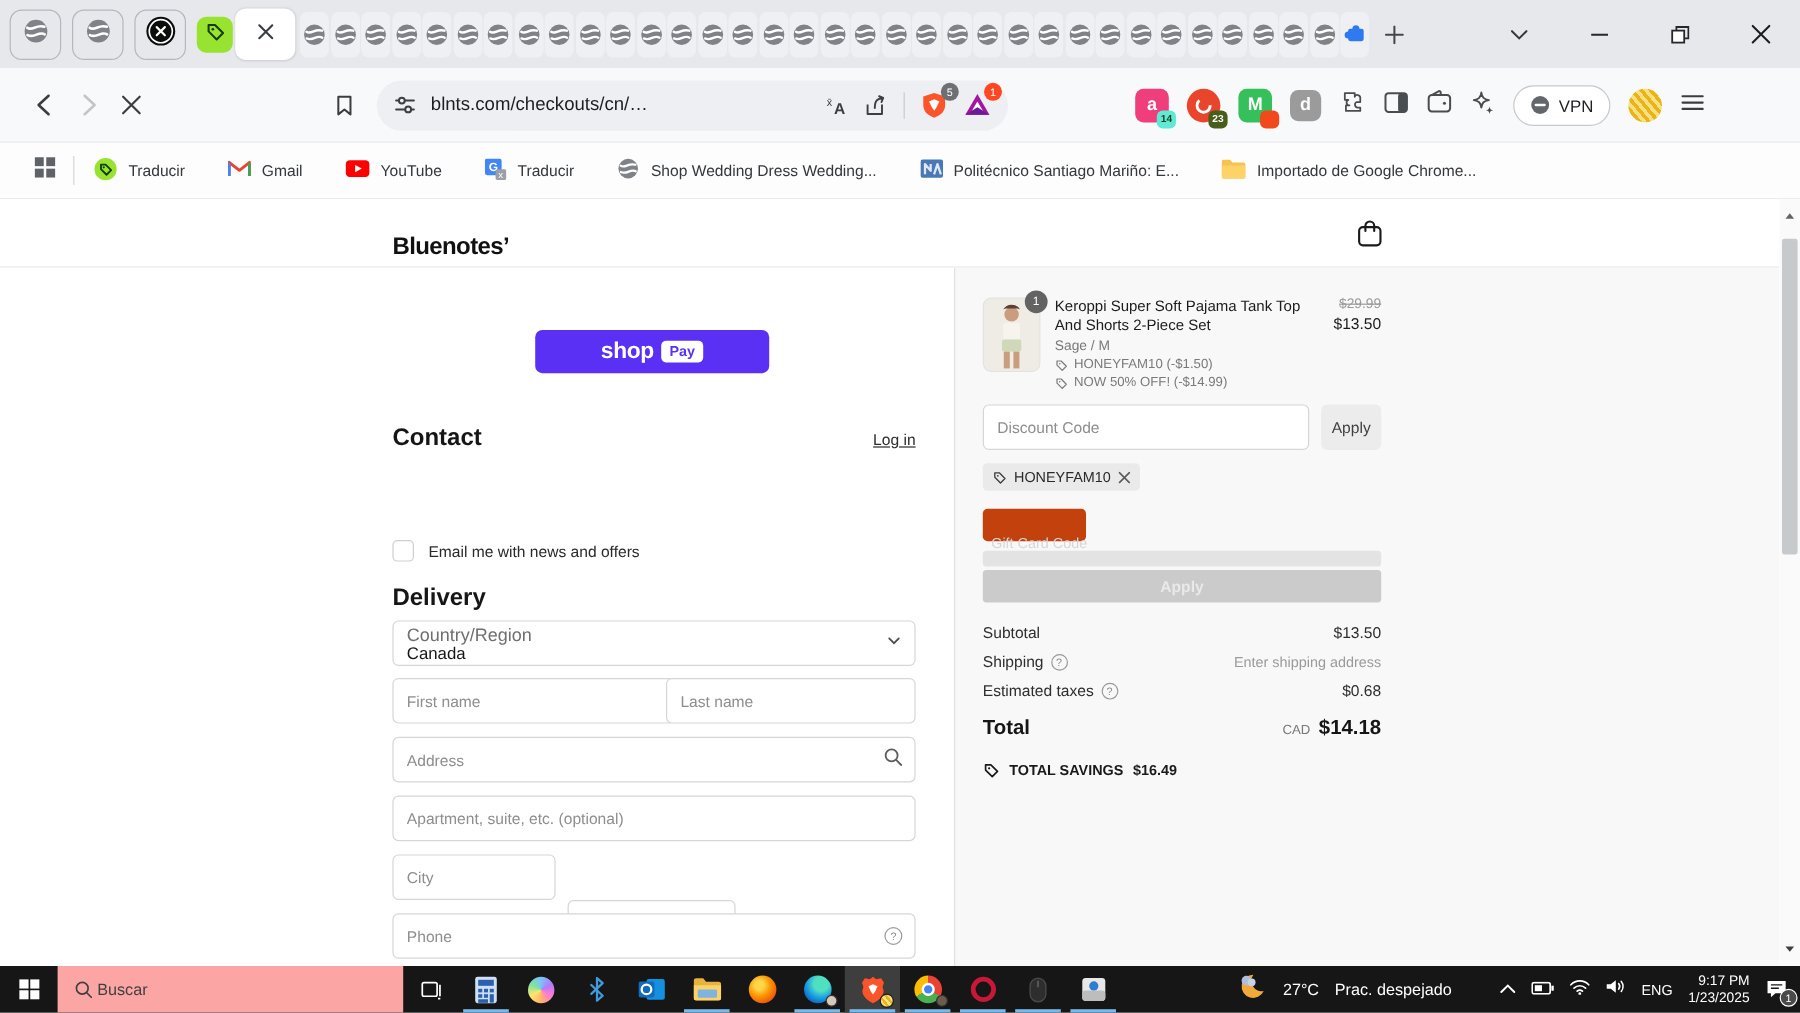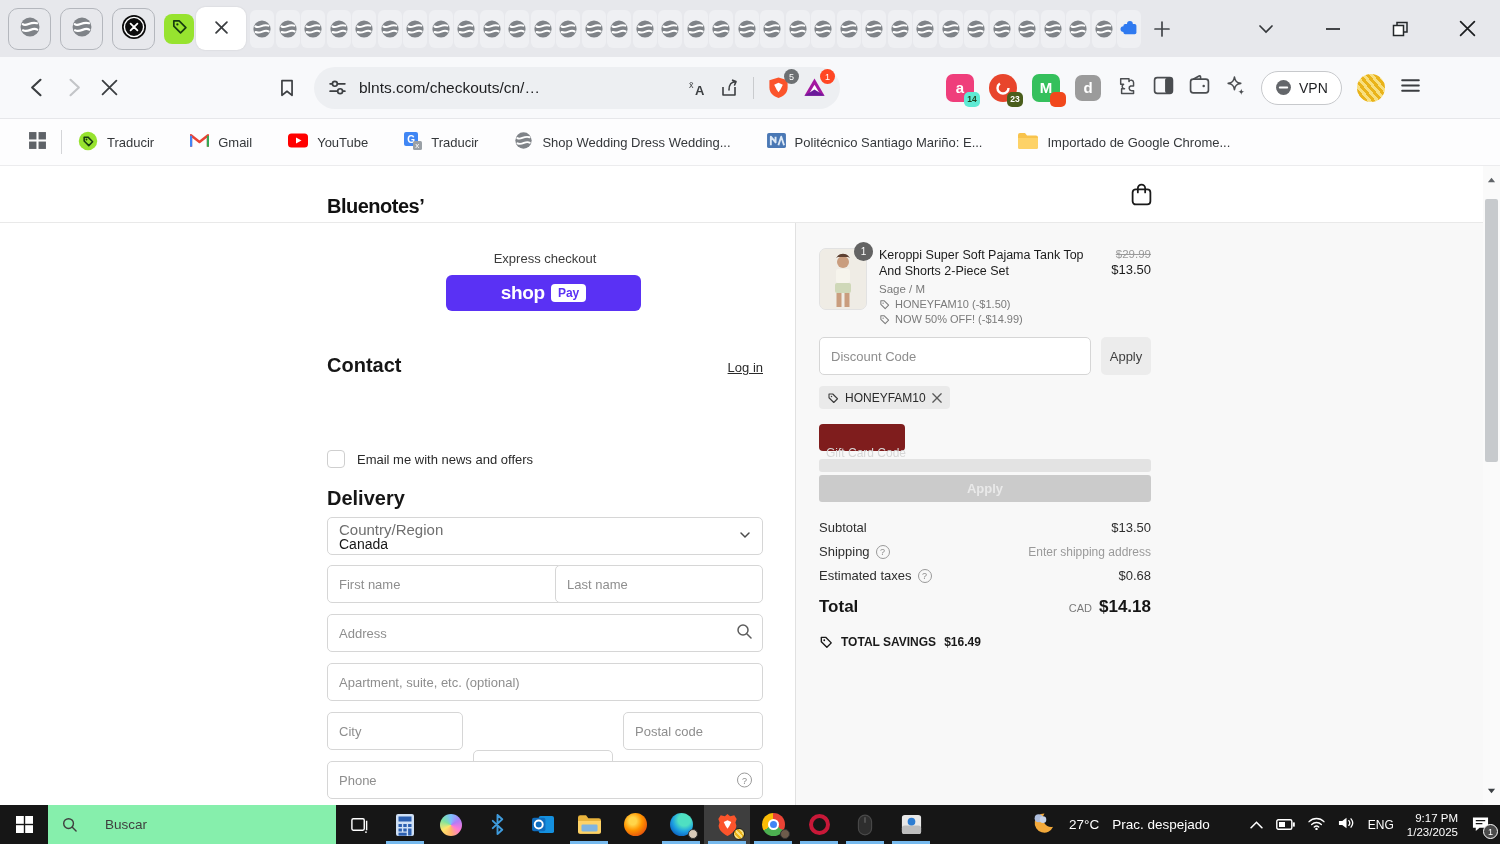--- a/index.html
+++ b/index.html
@@ -87,21 +87,21 @@
   #prod-title{font-size:12.5px;color:#1c1c1c;line-height:15.5px;}
   #prod-var{font-size:11.5px;color:#7a7a7a;margin-top:4px;}
   .tagline{display:flex;align-items:center;gap:5px;font-size:11px;color:#7a7a7a;margin-top:3px;}
   #prod-price{width:62px;text-align:right;flex:none;}
   #price-old{font-size:11.5px;color:#9a9a9a;text-decoration:line-through;}
   #price-new{font-size:13px;color:#1c1c1c;margin-top:2px;}
   #disc-row{left:0;top:114px;width:332px;display:flex;gap:10px;}
   #disc-input{flex:1;height:38px;}
   #apply-btn{width:50px;height:38px;border:none;border-radius:5px;background:#ececec;color:#3f3f3f;font-size:13px;cursor:pointer;}
   #chip{left:0;top:163px;height:23px;background:#eaeaea;border-radius:4px;display:inline-flex;align-items:center;gap:6px;padding:0 8px;font-size:12px;color:#2a2a2a;}
-  #ghostbox{left:0;top:201px;width:86px;height:27px;background:#7f1d1d;border-radius:4px;display:flex;align-items:flex-end;overflow:visible;}
+  #ghostbox{left:0;top:201px;width:86px;height:27px;background:#c2410c;border-radius:4px;display:flex;align-items:flex-end;overflow:visible;}
   #ghostbox span{font-size:12px;color:#d7d7d7;white-space:nowrap;padding-left:7px;transform:translateY(9px);}
   #bar1{left:0;top:236px;width:332px;height:13px;background:#e3e3e3;border-radius:3px;}
   #bar2{left:0;top:252px;width:332px;height:27px;background:#cbcbcb;border-radius:3px;display:flex;align-items:center;justify-content:center;font-size:13px;color:#e9e9e9;font-weight:bold;}
   .trow{left:0;width:332px;display:flex;align-items:center;justify-content:space-between;font-size:13px;color:#2e2e2e;}
   .trow .lab{display:flex;align-items:center;gap:6px;}
   .qmark{width:14px;height:14px;border:1px solid #9a9a9a;border-radius:50%;font-size:9px;color:#8a8a8a;display:flex;align-items:center;justify-content:center;}
   #r-sub{top:297px;} #r-ship{top:321px;} #r-tax{top:345px;}
   #r-ship .val{color:#9a9a9a;font-size:12px;}
   #r-total{top:374px;}
   #r-total .lab{font-size:17px;font-weight:700;color:#161616;}
@@ -111,21 +111,21 @@
   #r-save{top:412px;display:flex;align-items:center;gap:8px;font-size:12px;font-weight:700;color:#1a1a1a;}
 
   
   #scrollbar{position:absolute;left:1483px;top:166px;width:17px;height:639px;background:#fafafa;}
   #sb-thumb{position:absolute;left:2px;top:33px;width:13px;height:263px;background:#c7cacd;border-radius:2px;}
   .sb-arrow{position:absolute;left:0;width:17px;height:17px;display:flex;align-items:center;justify-content:center;color:#5f6366;font-size:9px;}
 
   
   #taskbar{position:absolute;left:0;top:805px;width:1500px;height:39px;background:#161616;display:flex;align-items:stretch;}
   #start{width:48px;display:flex;align-items:center;justify-content:center;}
-  #tsearch{width:288px;background:#86efac;display:flex;align-items:center;gap:28px;padding:0 14px;}
+  #tsearch{width:288px;background:#fca5a5;display:flex;align-items:center;gap:4px;padding:0 14px;}
   #tsearch span{font-size:13.5px;color:#3f3f3f;}
   .tcell{width:46px;position:relative;display:flex;align-items:center;justify-content:center;}
   .tcell.hl{background:#3e3e3e;}
   .tline{position:absolute;bottom:0;left:4px;right:4px;height:3px;background:#76b9ed;}
   #tray{margin-left:auto;display:flex;align-items:center;gap:13px;padding-right:10px;color:#fff;}
   #tray .wtemp,#tray .wdesc{font-size:13.5px;}
   #tray .lang{font-size:12px;}
   #clockblk{text-align:right;font-size:11.5px;line-height:14px;}
   #notif{position:relative;display:flex;align-items:center;}
   #notif .nbadge{position:absolute;right:-8px;bottom:-6px;width:15px;height:15px;border-radius:50%;background:#4a4a4a;border:1px solid #fff;color:#fff;font-size:9px;display:flex;align-items:center;justify-content:center;}
@@ -682,21 +682,20 @@
 
     <div id="pageheader">
       <div id="brand">Bluenotes’</div>
       <span id="bag"><svg width="21" height="23" viewBox="0 0 20 22">
             <rect x="1.5" y="6" width="17" height="14.5" rx="3" fill="none" stroke="#1a1a1a" stroke-width="1.7"></rect>
             <path d="M6.5 9 V5 a3.5 3.5 0 0 1 7 0 V9" fill="none" stroke="#1a1a1a" stroke-width="1.7" stroke-linecap="round"></path>
           </svg></span>
     </div>
 
     <div id="leftcol">
-      <div class="abs express">Express checkout</div>
       <button class="abs" id="shoppay">
         <span class="s1">shop</span>
         <span class="s2">Pay</span>
       </button>
 
       <div class="abs" id="contact-row">
         <span class="sec-head">Contact</span>
         <a id="login-link">Log in</a>
       </div>
       <div class="abs" id="news-row">
@@ -722,21 +721,20 @@
             </svg></span>
       </div>
       <input class="abs field" id="apt-f" placeholder="Apartment, suite, etc. (optional)" style="">
       <input class="abs field" id="city-f" placeholder="City" style="">
       <div class="abs selectbox" id="prov">
         <div class="sel-value">Province</div>
         <span class="chev"><svg width="12" height="12" viewBox="0 0 12 12">
               <path d="M2 4 L6 8 L10 4" stroke="#4c4c4c" stroke-width="1.5" fill="none" stroke-linecap="round"></path>
             </svg></span>
       </div>
-      <input class="abs field" id="postal-f" placeholder="Postal code" style="">
       <div class="abs" style="left:0;top:538px;width:436px;height:38px;">
         <input class="field" style="position: absolute; left: 0px; top: 0px;" placeholder="Phone">
         <span class="f-ic qmark" style="width:15px;height:15px;">?</span>
       </div>
     </div>
   </div>
 
   <div id="scrollbar">
     <span class="sb-arrow" style="top:6px;">
         <svg width="9" height="9" viewBox="0 0 10 10">

